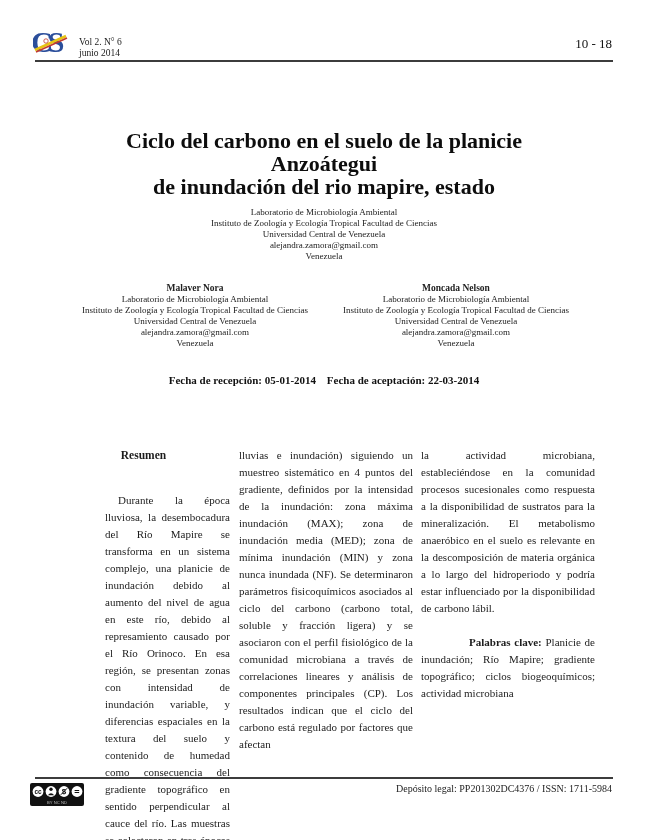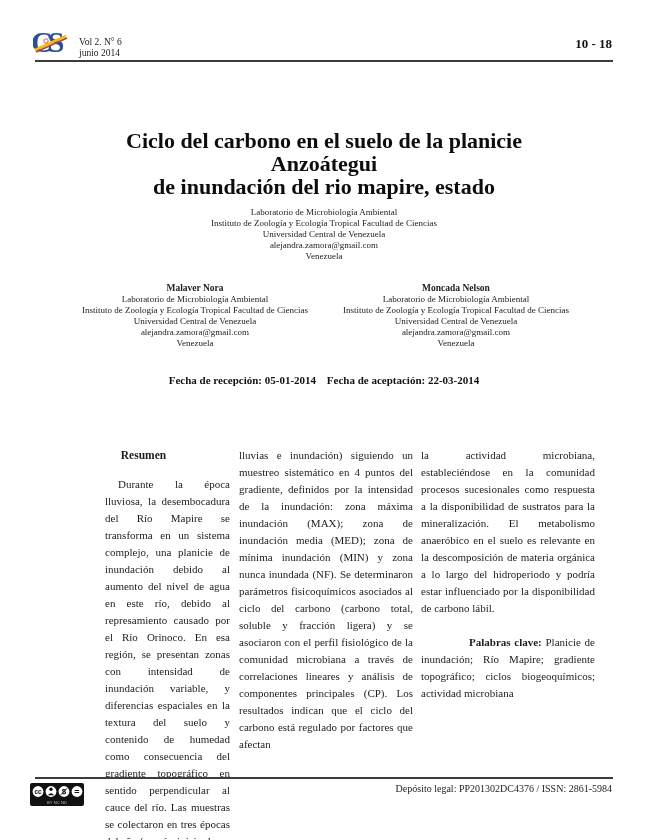--- a/index.html
+++ b/index.html
@@ -12,21 +12,21 @@
   .page { position:relative; width:648px; height:840px; background:#ffffff; overflow:hidden; }
 
   
   .hdr-logo { position:absolute; left:33px; top:26px; width:36px; height:32px; }
   .hdr-vol {
     position:absolute; left:79px; top:37px;
     font-size:9.5px; line-height:10.5px; color:#222;
   }
   .hdr-pages {
     position:absolute; right:36px; top:36px;
-    font-size:13px; font-weight:bold; color:#111;
+    font-size:13px; font-weight:normal; color:#111;
   }
   .hdr-rule { position:absolute; left:35px; right:35px; top:60px; height:2px; background:#3c3c3c; }
 
   
   .title {
     position:absolute; left:0; right:0; top:129px;
     text-align:center; font-size:22px; font-weight:bold;
     line-height:23px; color:#0d0d0d;
   }
   .title div { display:block; }
@@ -43,21 +43,21 @@
     position:absolute; left:0; right:0; top:374px;
     text-align:center; font-size:11px; font-weight:bold; color:#111;
   }
   .dates span { margin:0 4px; }
 
   
   .col { position:absolute; top:447px; font-size:11px; line-height:17px; text-align:justify; color:#1c1c1c; }
   .col-1 { left:57px;  width:173px; }
   .col-2 { left:239px; width:174px; }
   .col-3 { left:421px; width:174px; }
-  .resumen-h { text-align:center; font-weight:bold; font-size:11.5px; margin-bottom:12px; }
+  .resumen-h { text-align:center; font-weight:bold; font-size:11.5px; margin-bottom:28px; }
   .col-1 p { text-indent:13px;margin-left:48px; }
   .keywords { margin-top:17px; }
   .keywords .kw-label { font-weight:bold;margin-left:48px; }
 
   
   .ftr-rule { position:absolute; left:35px; right:35px; top:777px; height:2px; background:#3c3c3c; }
   .cc-badge { position:absolute; left:30px; top:783px; width:54px; height:23px; }
   .deposit {
     position:absolute; right:36px; top:783px;
     font-size:10px; color:#222;
@@ -139,15 +139,15 @@
     <text x="8" y="10.8" text-anchor="middle" font-family="Liberation Sans, sans-serif" font-size="6.5" font-weight="bold" fill="#111111">cc</text>
     <g>
       <circle cx="21" cy="6.3" r="1.7" fill="#111111"></circle>
       <path d="M17.8 12.2 Q21 8.2 24.2 12.2 Z" fill="#111111"></path>
     </g>
     <text x="34" y="11.3" text-anchor="middle" font-family="Liberation Sans, sans-serif" font-size="8" font-weight="bold" fill="#111111">$</text>
     <line x1="30.8" y1="11.8" x2="37.2" y2="5.2" stroke="#111111" stroke-width="1"></line>
     <text x="47" y="11.6" text-anchor="middle" font-family="Liberation Sans, sans-serif" font-size="9" font-weight="bold" fill="#111111">=</text>
     <text x="27" y="20.5" text-anchor="middle" font-family="Liberation Sans, sans-serif" font-size="4.2" fill="#bbbbbb">BY NC ND</text>
   </svg>
-  <div class="deposit">Depósito legal: PP201302DC4376 / ISSN: 2861-5984</div>
+  <div class="deposit">Depósito legal: PP201302DC4376 / ISSN: 1711-5984</div>
 
 </div>
 
 </body></html>

